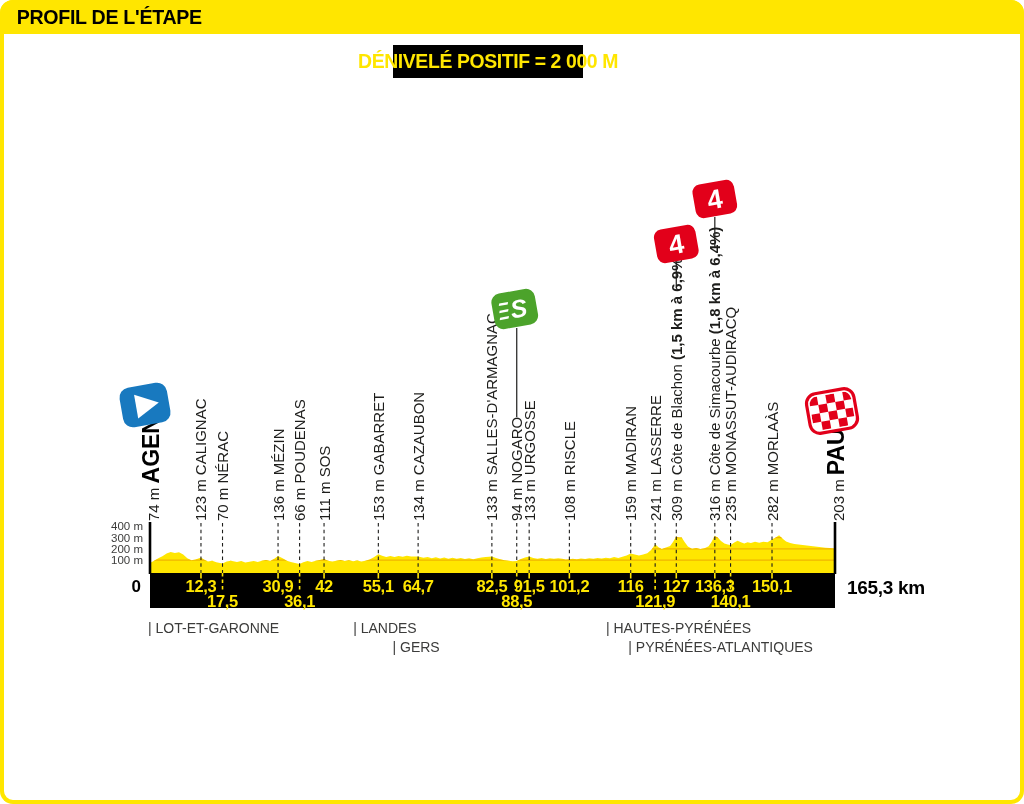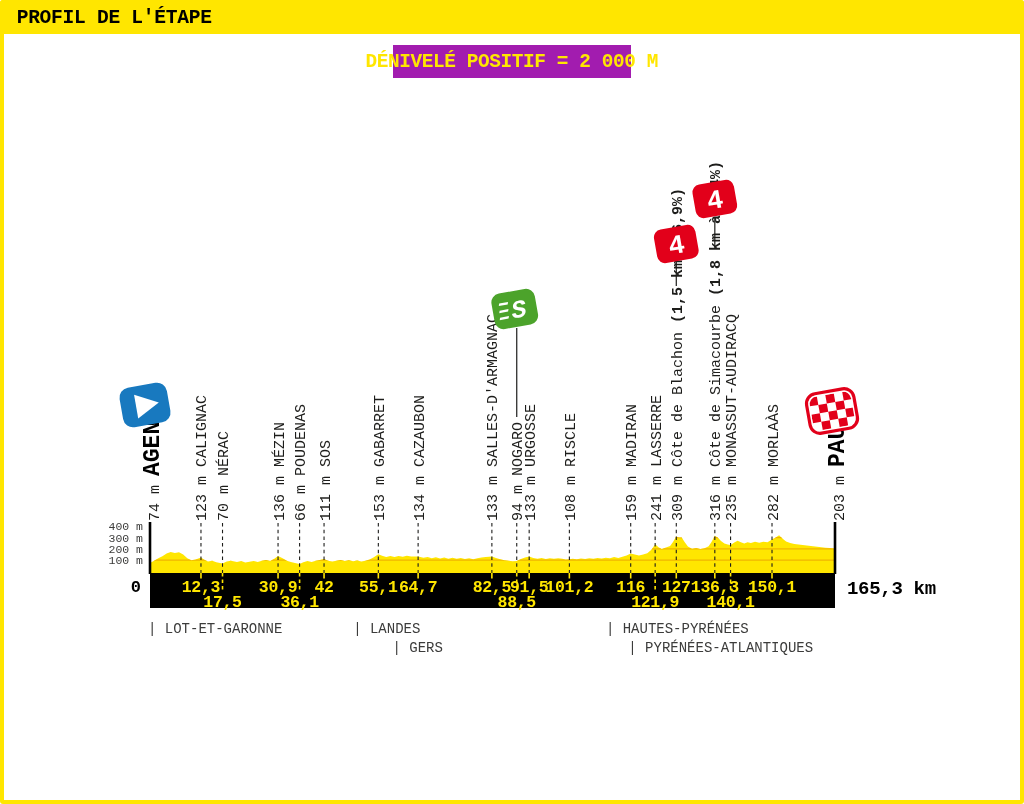--- a/index.html
+++ b/index.html
@@ -1,30 +1,30 @@
 <!DOCTYPE html>
 <html><head>
 <meta charset="utf-8">
 <style>
   html,body{margin:0;padding:0;background:#ffffff;}
   .frame{
     position:relative;width:1024px;height:804px;background:#ffffff;
-    box-shadow:inset 0 0 0 4px #ffe600;border-radius:3px;overflow:hidden;
-    font-family:Liberation Mono, monospace;
+    box-shadow:inset 0 0 0 4px #ffe600;border-radius:13px;overflow:hidden;
+    font-family:Liberation Sans, sans-serif;
   }
   .header-band{
     position:absolute;left:0;top:0;width:100%;height:34px;background:#ffe600;
     display:flex;align-items:center;
   }
   .header-band span{
     color:#000;font-weight:bold;font-size:20px;letter-spacing:-0.3px;
     padding-left:17px;transform:scaleX(0.98);transform-origin:left center;
   }
   .banner{
-    position:absolute;left:393px;top:45px;width:238px;height:33px;background:#a21caf;
+    position:absolute;left:393px;top:45px;width:190px;height:33px;background:#000000;
     display:flex;align-items:center;justify-content:center;
   }
   .banner span{
     color:#ffe600;font-weight:bold;font-size:20px;letter-spacing:-0.4px;
     transform:scaleX(0.97);white-space:nowrap;
   }
   #chart-svg{position:absolute;left:0;top:0;}
 </style>
 </head>
 <body>

